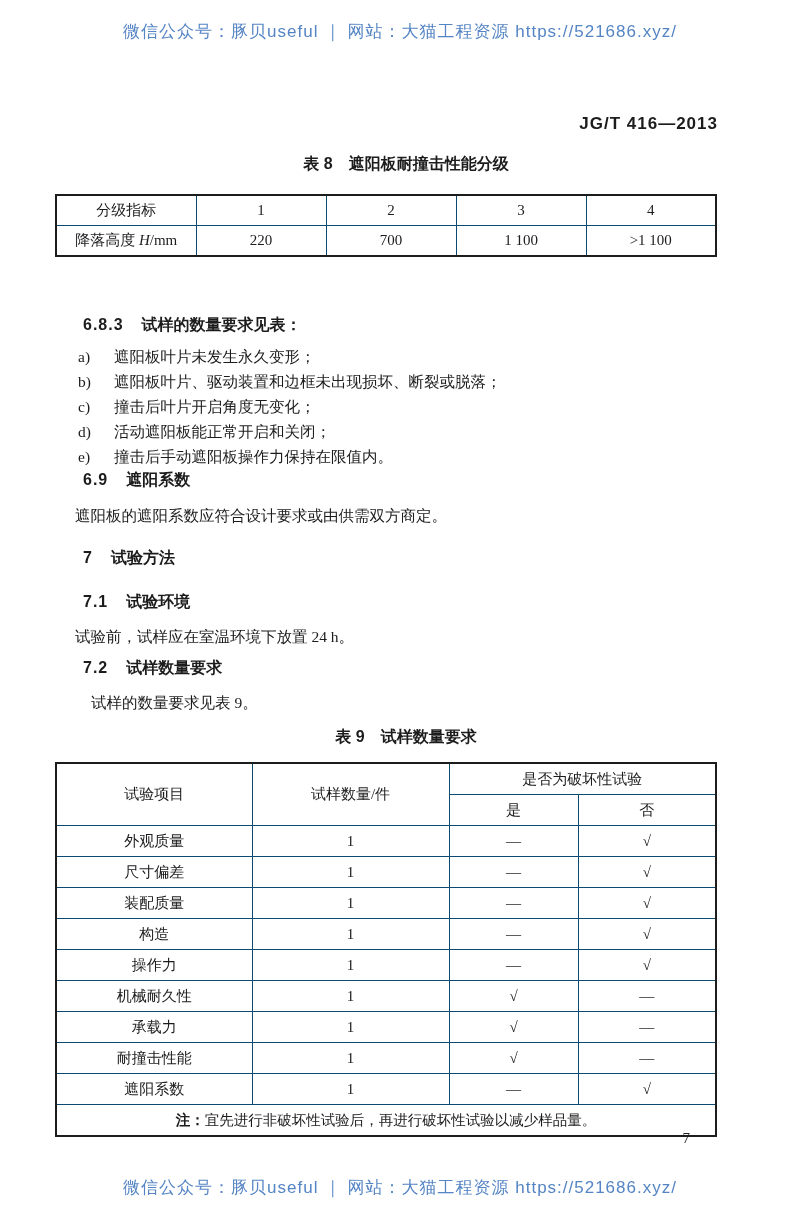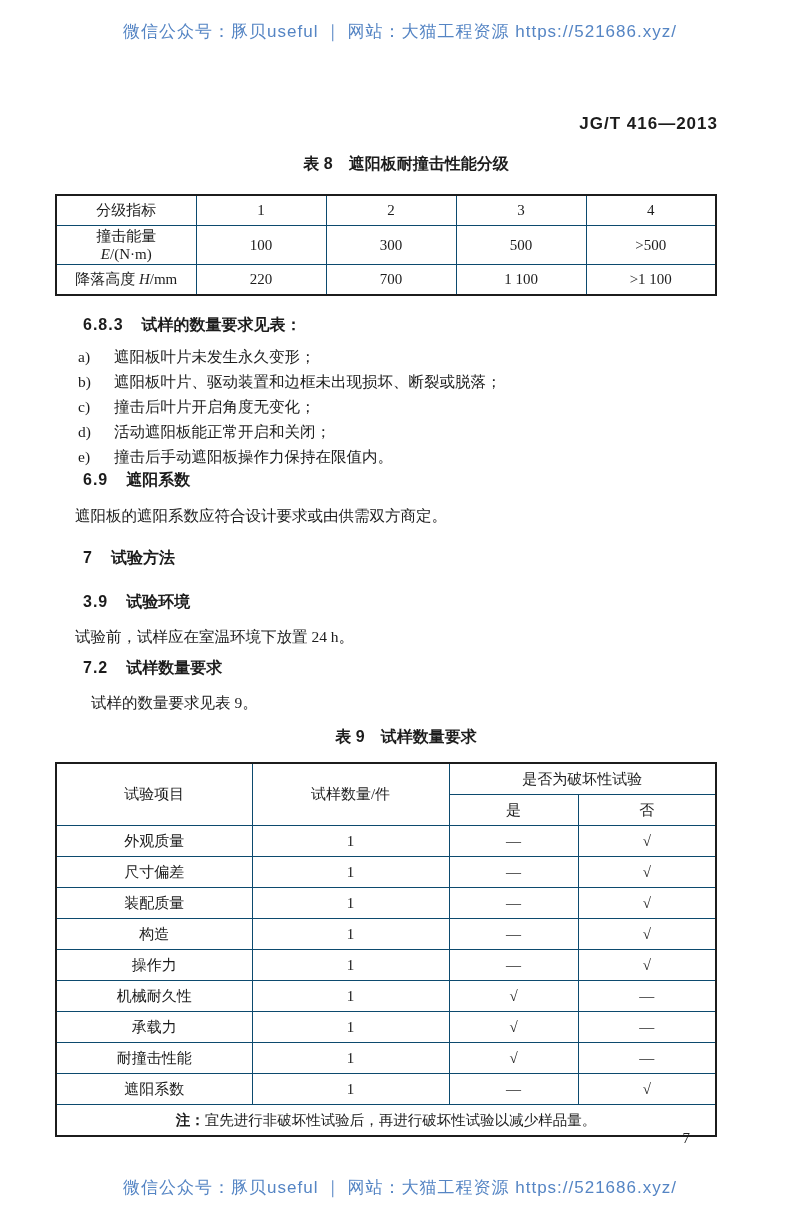--- a/index.html
+++ b/index.html
@@ -120,27 +120,20 @@
     </colgroup>
   <tbody>
       <tr>
     <th>分级指标</th>
     <th>1</th>
     <th>2</th>
     <th>3</th>
     <th>4</th>
   </tr>
   <tr>
-    <td class="cell-left"><span>撞击能量 </span><span class="var">E</span><span>/(N·m)</span></td>
-    <td>100</td>
-    <td>300</td>
-    <td>500</td>
-    <td>&gt;500</td>
-  </tr>
-  <tr>
     <td class="cell-left"><span>降落高度 </span><span class="var">H</span><span>/mm</span></td>
     <td>220</td>
     <td>700</td>
     <td>1 100</td>
     <td>&gt;1 100</td>
   </tr>
 </tbody>
   </table>
 
 <div class="heading h-683"><span class="h-num">6.8.3</span><span>试样的数量要求见表：</span></div>
@@ -149,21 +142,21 @@
 <div class="list-item li-b"><span class="li-id">b)</span><span>遮阳板叶片、驱动装置和边框未出现损坏、断裂或脱落；</span></div>
 <div class="list-item li-c"><span class="li-id">c)</span><span>撞击后叶片开启角度无变化；</span></div>
 <div class="list-item li-d"><span class="li-id">d)</span><span>活动遮阳板能正常开启和关闭；</span></div>
 <div class="list-item li-e"><span class="li-id">e)</span><span>撞击后手动遮阳板操作力保持在限值内。</span></div>
 
 <div class="heading h-69"><span class="h-num">6.9</span><span>遮阳系数</span></div>
 <div class="para p-69">遮阳板的遮阳系数应符合设计要求或由供需双方商定。</div>
 
 <div class="heading h-7"><span class="h-num">7</span><span>试验方法</span></div>
 
-<div class="heading h-71"><span class="h-num">3.9</span><span>试验环境</span></div>
+<div class="heading h-71"><span class="h-num">7.1</span><span>试验环境</span></div>
 <div class="para p-71">试验前，试样应在室温环境下放置 24 h。</div>
 
 <div class="heading h-72"><span class="h-num">7.2</span><span>试样数量要求</span></div>
 <div class="para p-72">试样的数量要求见表 9。</div>
 
 <div class="table-title t9-title">表 9　试样数量要求</div>
 
 <table class="doc-table t9">
   <colgroup>
       <col style="width:196px">

